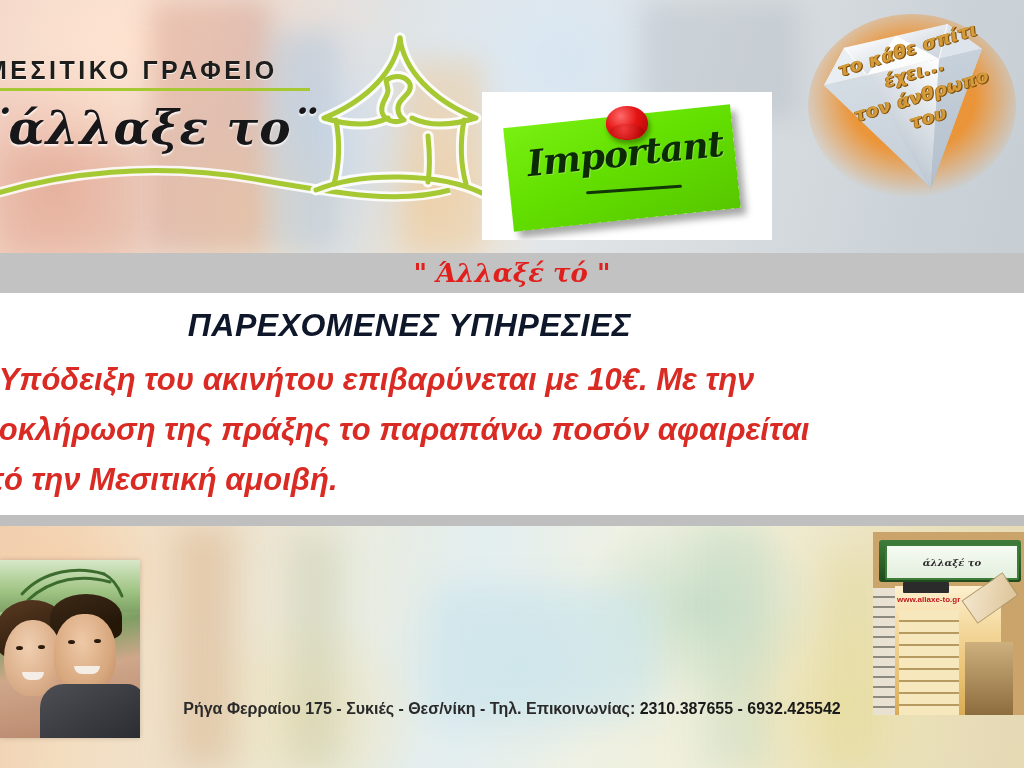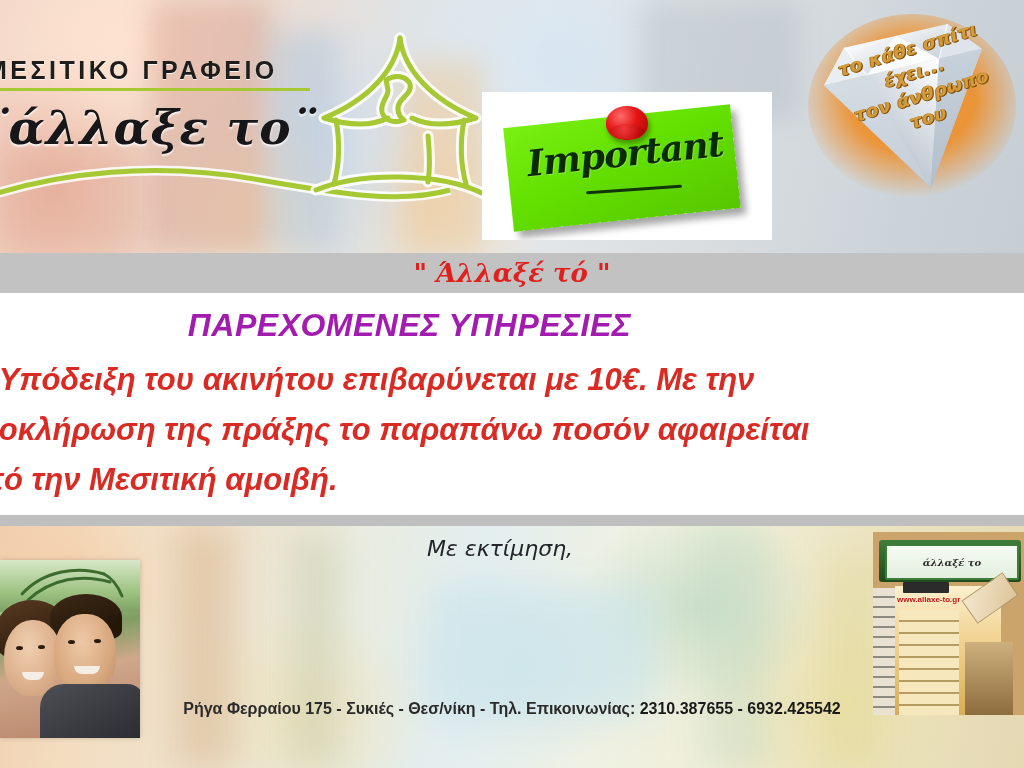--- a/index.html
+++ b/index.html
@@ -184,21 +184,21 @@
     left: 0; top: 293px;
     width: 1024px; height: 222px;
     background: #ffffff;
   }
   .services-heading {
     position: absolute;
     left: 0; top: 14px; width: 819px;
     text-align: center;
     font-family: "Liberation Sans", "DejaVu Sans", sans-serif;
     font-size: 32px; font-weight: 700; font-style: italic;
-    color: #a21caf;
+    color: #0f172a;
     letter-spacing: 0.5px;
     white-space: nowrap;
   }
   .body-paragraph {
     position: absolute;
     left: -18px; top: 62px;
     width: 1050px;
     font-family: "Liberation Sans", "DejaVu Sans", sans-serif;
     font-size: 31px; font-weight: 700; font-style: italic;
     color: #d92b24;
@@ -502,21 +502,20 @@
     <div class="cp-eye" style="left:16px; top:86px;"></div>
     <div class="cp-eye" style="left:38px; top:85px;"></div>
     <div class="cp-eye" style="left:68px; top:80px;"></div>
     <div class="cp-eye" style="left:94px; top:79px;"></div>
     <div class="cp-smile" style="left:22px; top:112px;"></div>
     <div class="cp-smile" style="left:74px; top:106px; width:26px;"></div>
     <div class="cp-shirt"></div>
   </div>
 
   <div class="signature">
-    <span class="sig-line">Με εκτίμηση,</span>
   </div>
 
   <div class="shop-photo">
     <div class="sp-awning"></div>
     <div class="sp-sign">άλλαξέ το</div>
     <div class="sp-interior"></div>
     <div class="sp-listings"></div>
     <div class="sp-listings2"></div>
     <div class="sp-banner-red"></div>
     <div class="sp-url">www.allaxe-to.gr</div>

